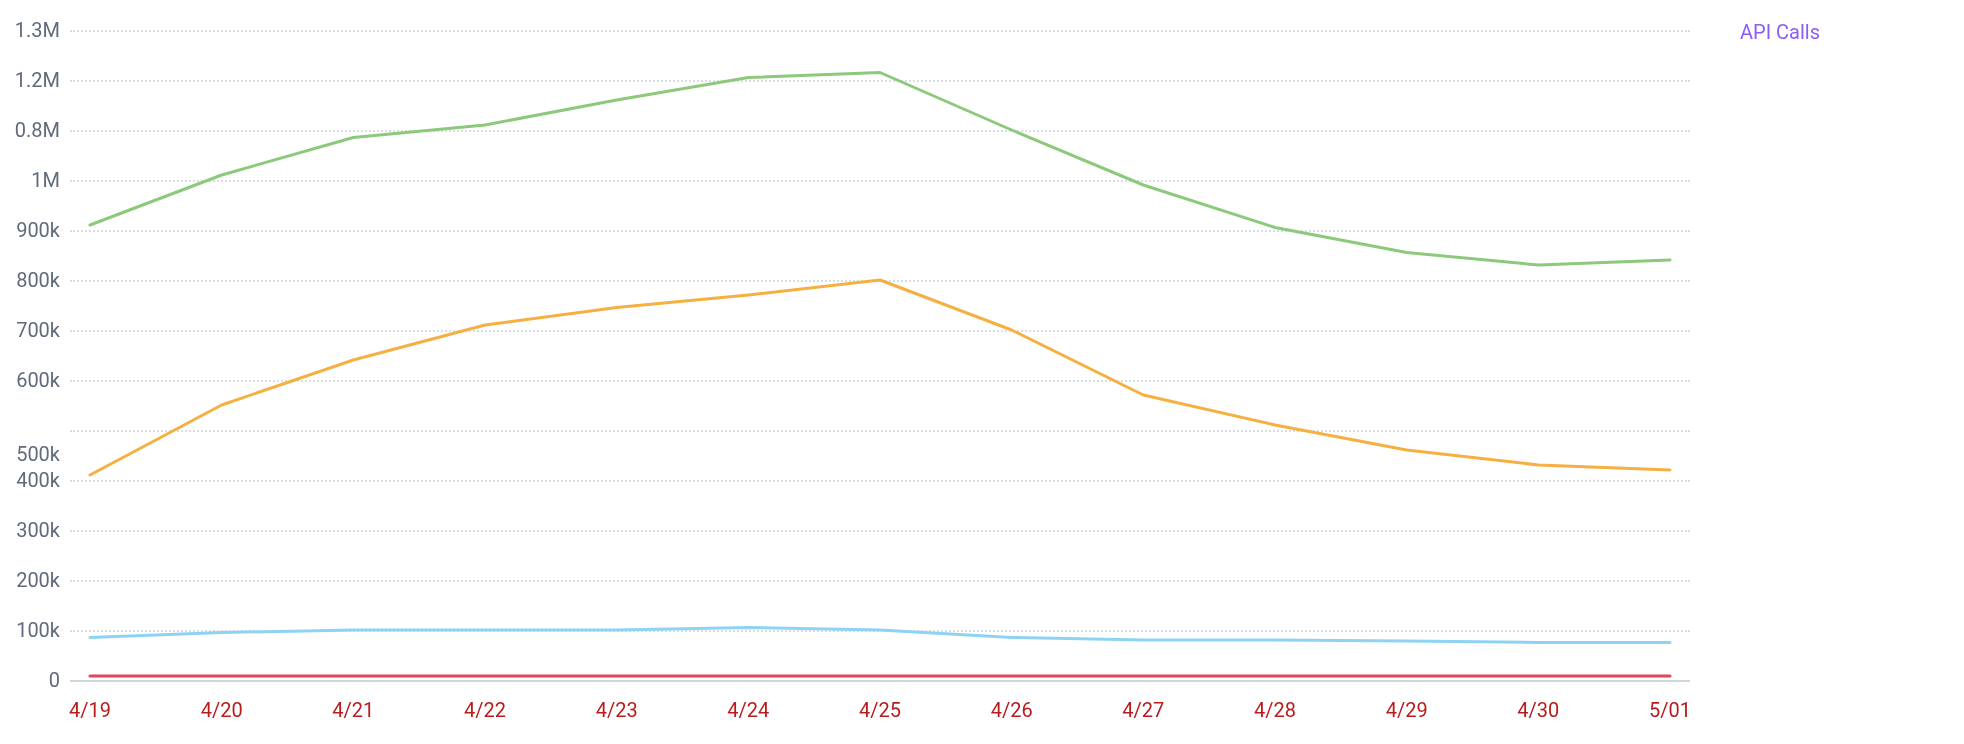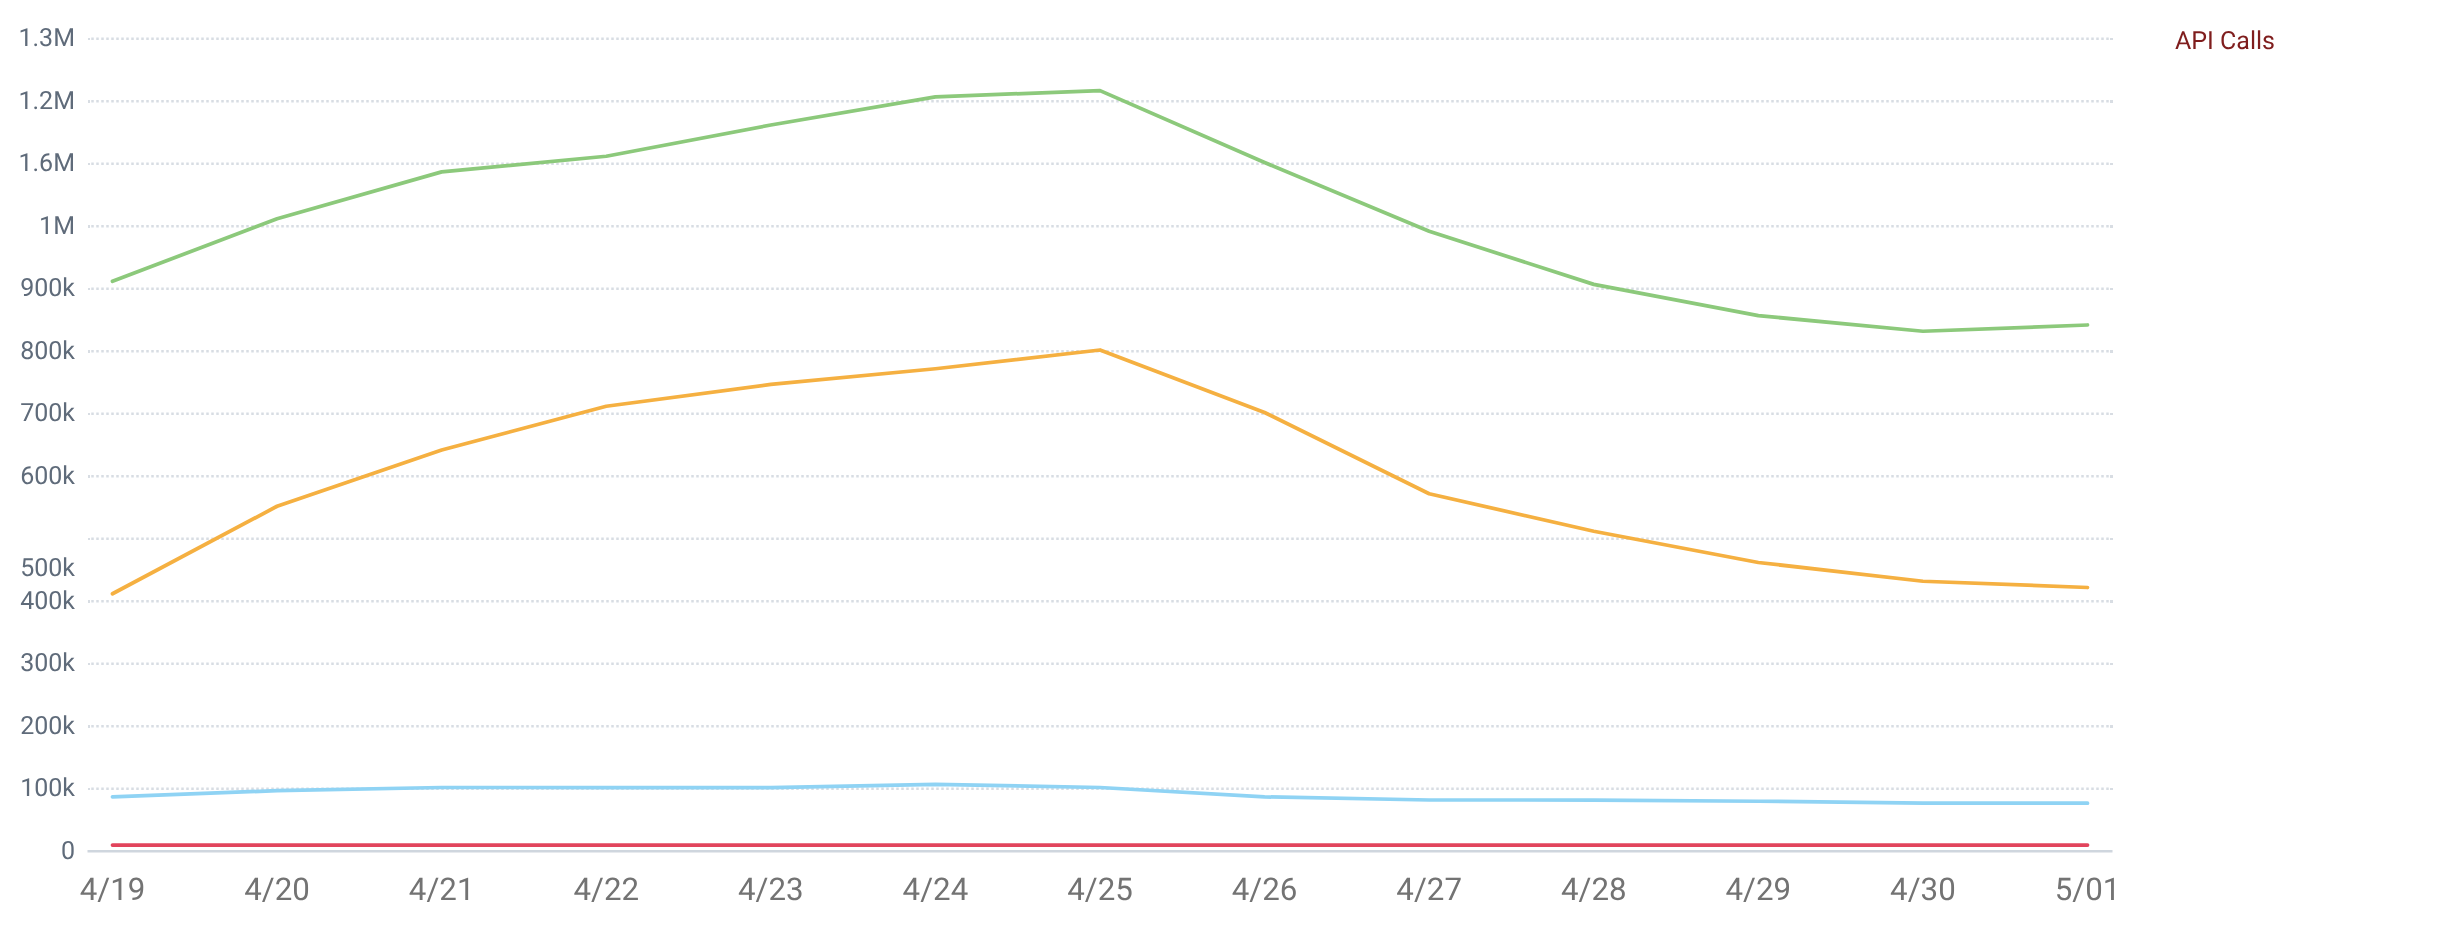--- a/index.html
+++ b/index.html
@@ -47,41 +47,41 @@
     padding-right: 10px;
     font-size: 20px;
     color: #5f6b7a;
     white-space: nowrap;
   }
   .x-label {
     position: absolute;
     top: 100%;
     transform: translateX(-50%);
     padding-top: 18px;
-    font-size: 25px;
-    color: #737373;
+    font-size: 20px;
+    color: #b91c1c;
     white-space: nowrap;
   }
   svg.lines {
     position: absolute;
     left: 0;
     top: 0;
     width: 100%;
     height: 100%;
     overflow: visible;
   }
   .legend {
     position: absolute;
     left: 1740px;
     top: 20px;
     width: 210px;
   }
   .legend-title {
     font-size: 20px;
-    color: #7f1d1d;
+    color: #8b5cf6;
     margin-bottom: 30px;
   }
   .legend-item {
     display: flex;
     align-items: center;
     gap: 16px;
     margin-bottom: 24px;
     font-size: 20px;
     color: #5f6b7a;
     cursor: pointer;
@@ -125,21 +125,21 @@
         <div class="y-label" style="top: 600px; text-align: right;">100k</div>
         <div class="y-label" style="top: 550px;">200k</div>
         <div class="y-label" style="top: 500px;">300k</div>
         <div class="y-label" style="top: 450px; margin-left: 29px;">400k</div>
         <div class="y-label" style="top: 400px; margin-top: 24px;">500k</div>
         <div class="y-label" style="top: 350px;">600k</div>
         <div class="y-label" style="top: 300px;">700k</div>
         <div class="y-label" style="top: 250px;">800k</div>
         <div class="y-label" style="top: 200px;">900k</div>
         <div class="y-label" style="top: 150px;">1M</div>
-        <div class="y-label" style="top: 100px;">1.6M</div>
+        <div class="y-label" style="top: 100px;">0.8M</div>
         <div class="y-label" style="top: 50px;">1.2M</div>
         <div class="y-label" style="top: 0px;">1.3M</div>
       </div>
     <div id="x-axis">
         <div class="x-label" style="left: 20px;">4/19</div>
         <div class="x-label" style="left: 151.667px;">4/20</div>
         <div class="x-label" style="left: 283.333px;">4/21</div>
         <div class="x-label" style="left: 415px;">4/22</div>
         <div class="x-label" style="left: 546.667px;">4/23</div>
         <div class="x-label" style="left: 678.333px;">4/24</div>

